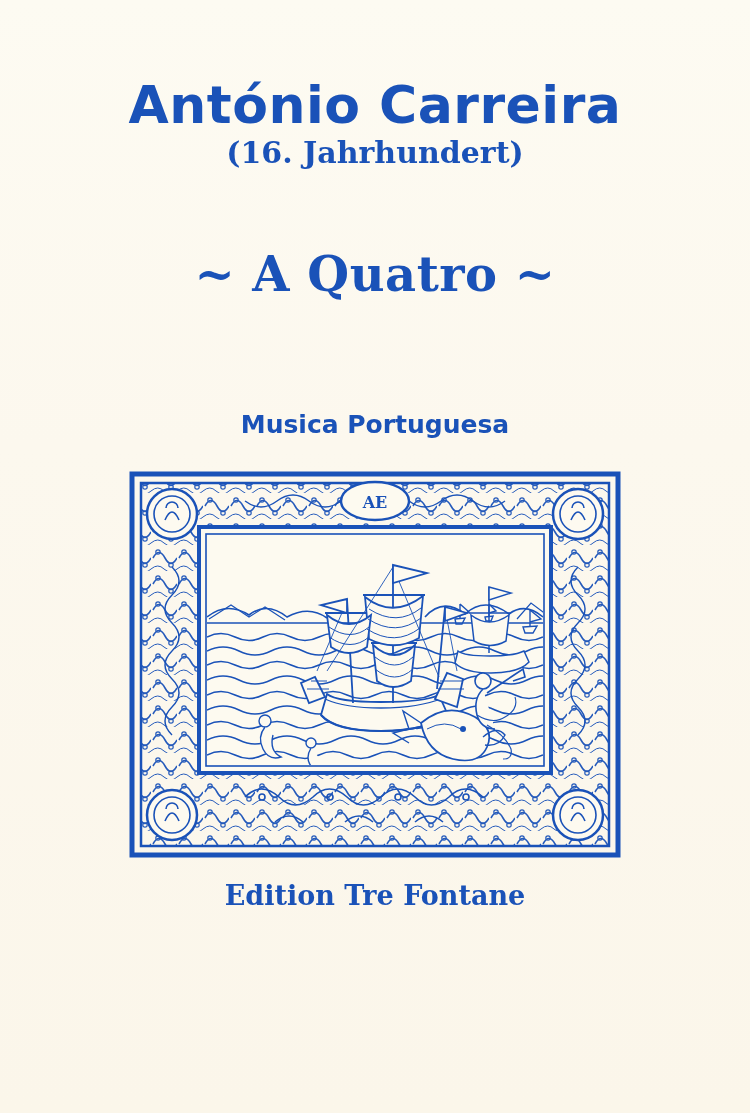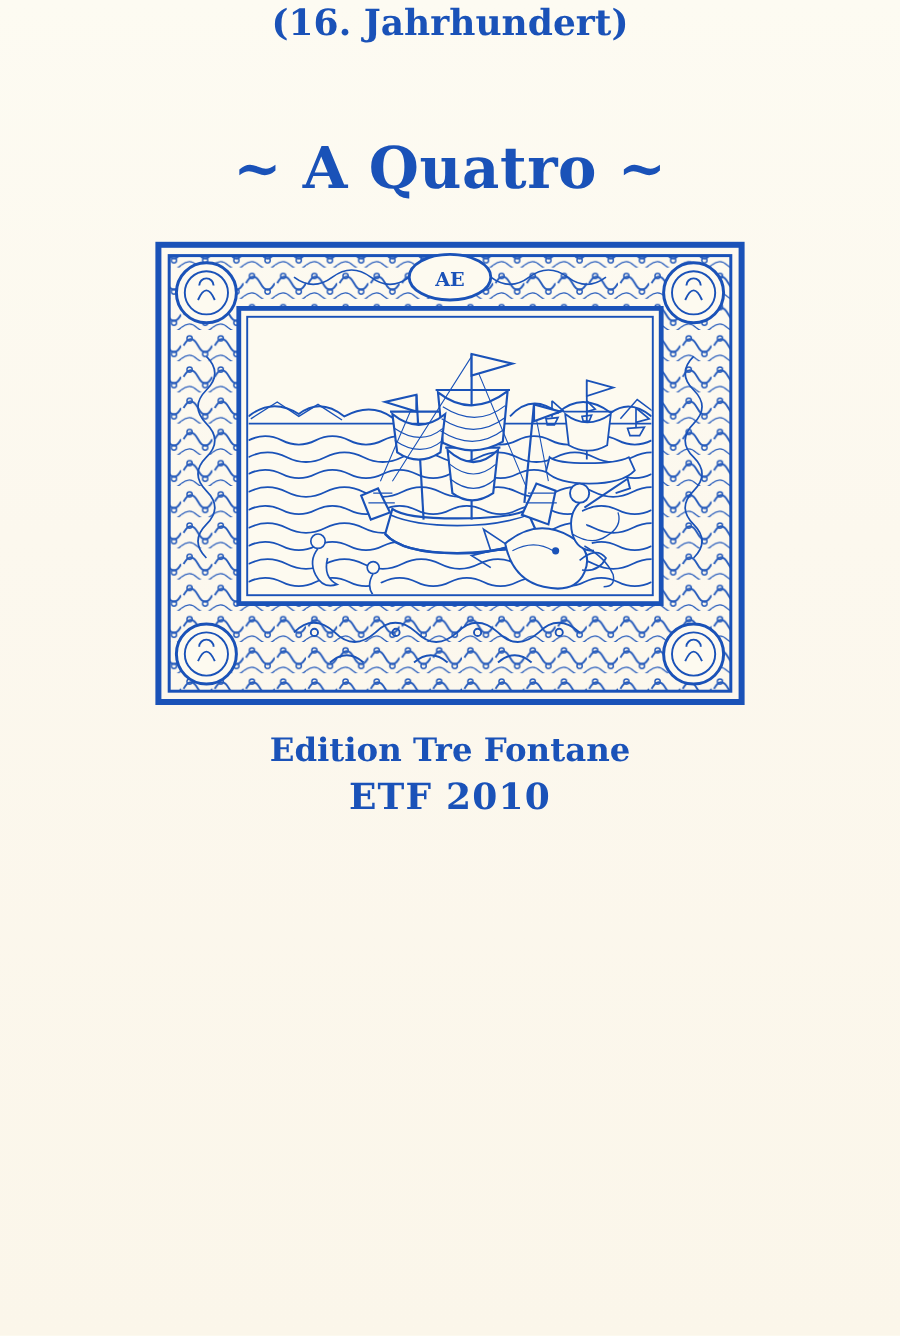--- a/index.html
+++ b/index.html
@@ -85,25 +85,27 @@
     color: #1a52b8;
     text-align: center;
     letter-spacing: 1px;
   }
 </style>
 </head>
 <body>
 
 <div class="page">
 
+  <div class="composer">António Carreira</div>
 
   <div class="period">(16. Jahrhundert)</div>
 
   <div class="work-title">~ A Quatro ~</div>
 
+  <div class="series">Musica Portuguesa</div>
 
   <div class="illustration">
     <svg viewBox="0 0 500 395" xmlns="http://www.w3.org/2000/svg">
       <defs>
         <pattern id="scroll" width="26" height="26" patternUnits="userSpaceOnUse">
           <path d="M2 13 q6 -11 12 0 q6 11 12 0" fill="none" stroke="#1a52b8" stroke-width="1.6"></path>
           <circle cx="7" cy="7" r="2.2" fill="none" stroke="#1a52b8" stroke-width="1.2"></circle>
           <circle cx="20" cy="20" r="2.2" fill="none" stroke="#1a52b8" stroke-width="1.2"></circle>
           <path d="M0 24 q7 -6 13 0 q7 6 13 0" fill="none" stroke="#1a52b8" stroke-width="1"></path>
         </pattern>
@@ -253,15 +255,14 @@
       <g stroke="#1a52b8" stroke-width="1.4" fill="none">
         <path d="M47 100 q14 14 0 28 q-14 14 0 28 q14 14 0 28 q-14 14 0 28 q14 14 0 28 q-14 14 0 28"></path>
         <path d="M453 100 q-14 14 0 28 q14 14 0 28 q-14 14 0 28 q14 14 0 28 q-14 14 0 28 q14 14 0 28"></path>
         <path d="M120 34 q16 12 32 0 q16 -12 32 0 q16 12 32 0 M284 34 q16 12 32 0 q16 -12 32 0 q16 12 32 0"></path>
       </g>
     </svg>
   </div>
 
   <div class="publisher">Edition Tre Fontane</div>
 
-  <div class="catalog">ETF 2010</div>
 
 </div>
 
 </body></html>

